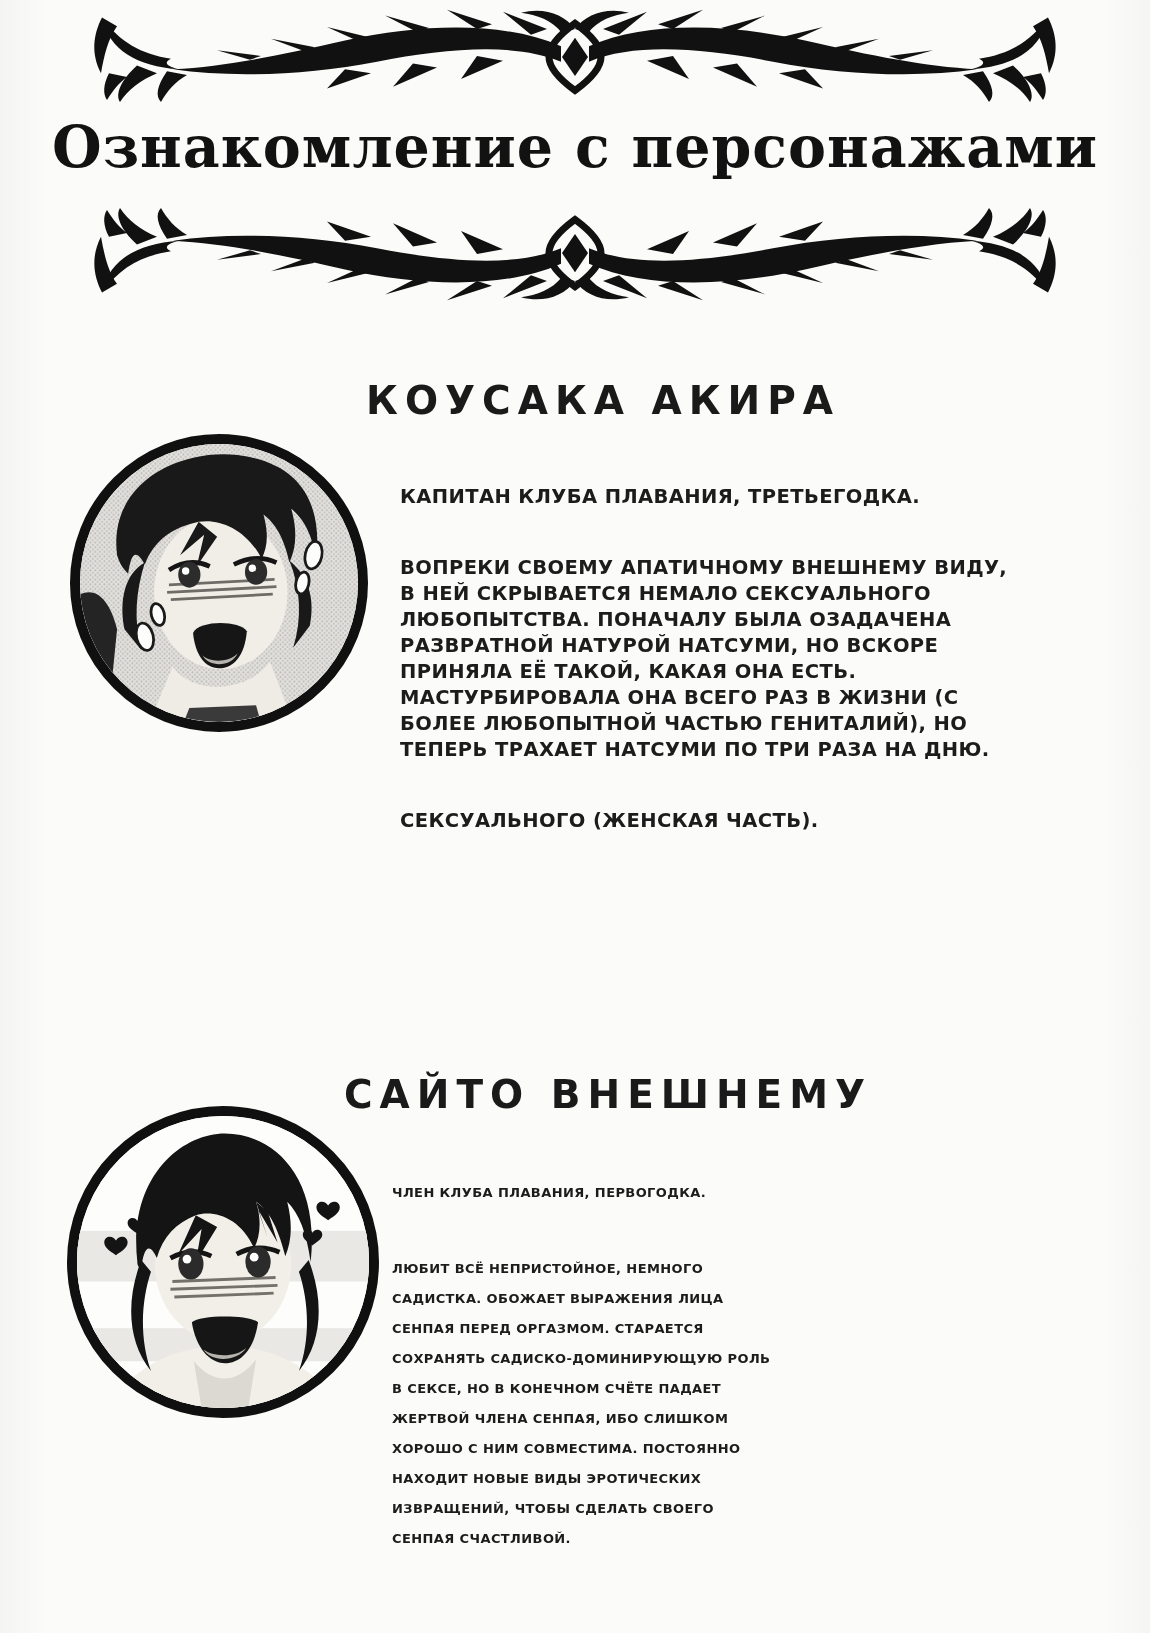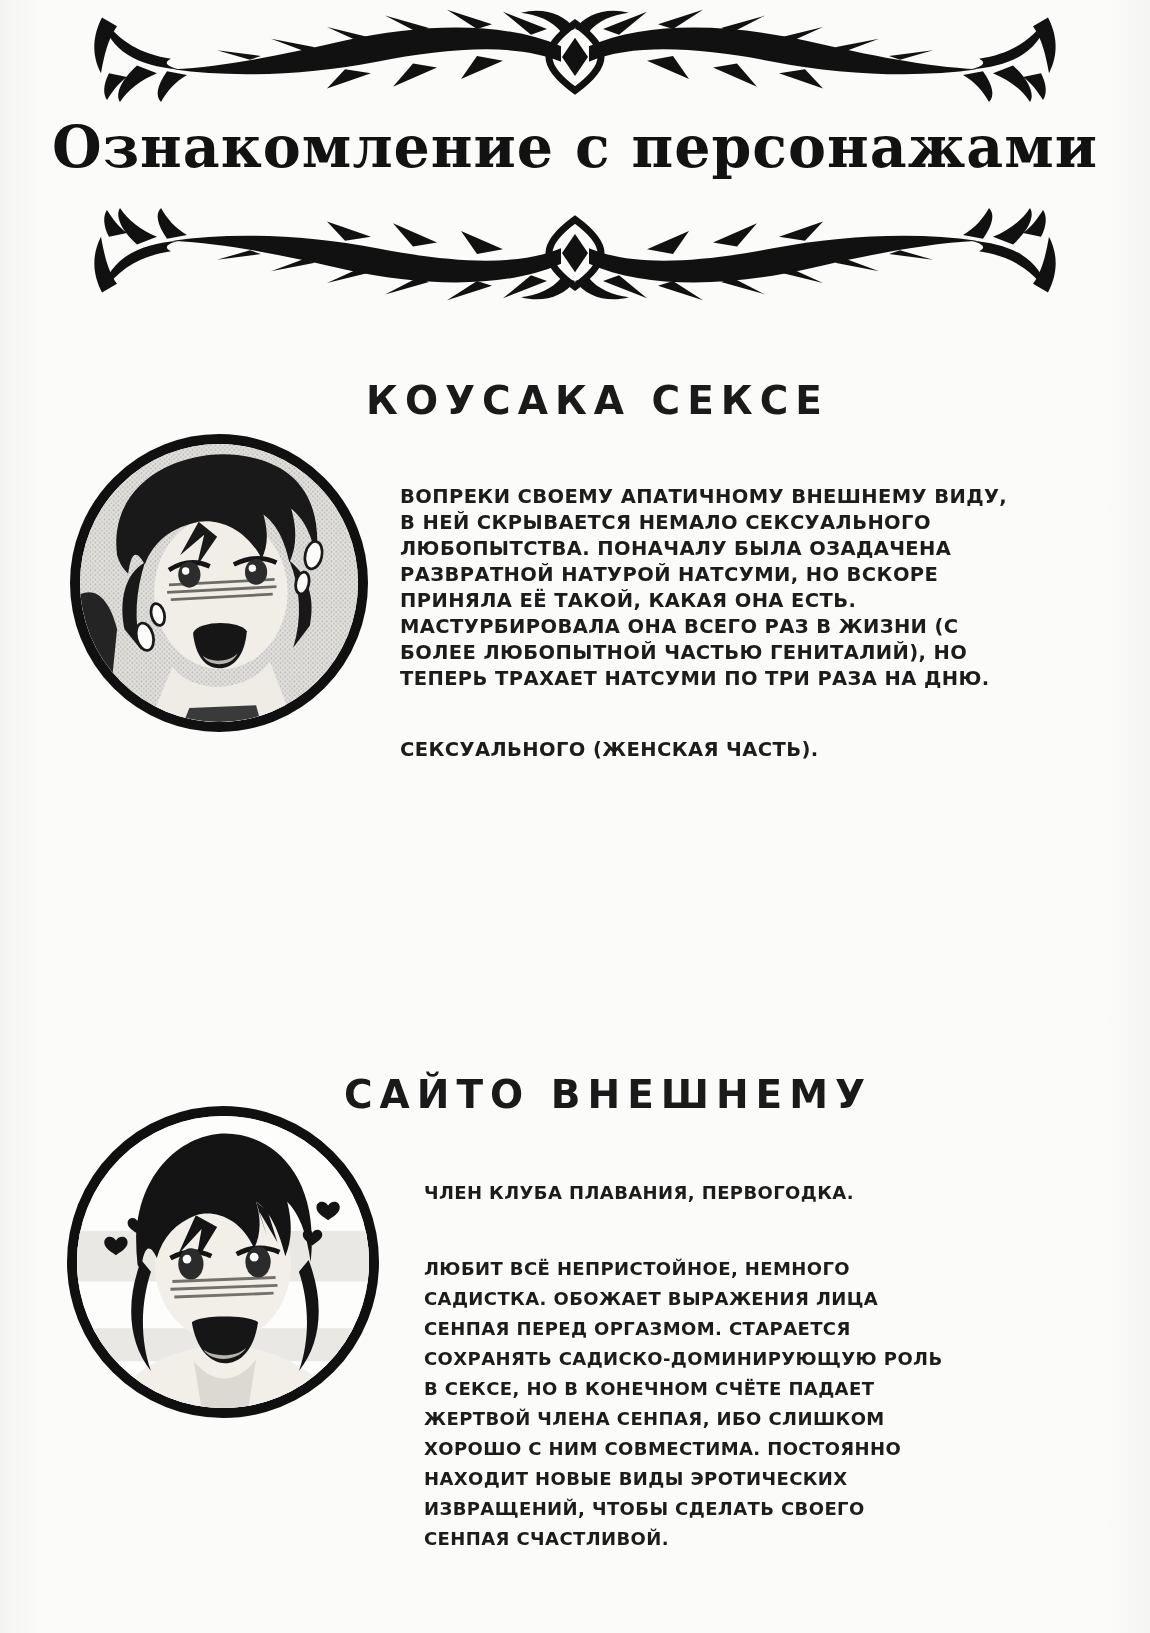--- a/index.html
+++ b/index.html
@@ -39,21 +39,21 @@
   .portrait.natsumi{left:67px;top:1106px;width:312px;height:312px;}
   .portrait svg{width:100%;height:100%;display:block;}
   .char-text{
     position:absolute;width:668px;
     font-weight:bold;color:#1c1c1c;
     white-space:pre-line;
     letter-spacing:0.4px;
   }
   .char-text p{margin:0 0 26px 0;}
   .text-akira{left:400px;top:458px;font-size:19.5px;line-height:26px;}
-  .text-natsumi{left:424px;top:1148px;font-size:18px;line-height:30px;}
+  .text-natsumi{left:392px;top:1148px;font-size:13px;line-height:30px;}
   .text-akira p{margin-bottom:19px;}
   .text-natsumi p{margin-bottom:16px;}
 </style>
 </head>
 <body>
 
 <div class="page">
 
   <div class="ornament top">
     <svg viewBox="0 0 1000 100" preserveAspectRatio="none" aria-hidden="true">
@@ -115,21 +115,21 @@
         </g>
         <use href="#branchL2" transform="translate(1000,0) scale(-1,1)"></use>
         <path d="M500,24 C489,8 468,1 446,7 C462,9 477,15 487,28 Z"></path>
         <path d="M500,24 C511,8 532,1 554,7 C538,9 523,15 513,28 Z"></path>
         <path d="M500,18 C517,31 526,42 526,53 C526,64 517,75 500,88 C483,75 474,64 474,53 C474,42 483,31 500,18 Z" fill="none" stroke="#111" stroke-width="7"></path>
         <path d="M500,33 L513,53 L500,73 L487,53 Z"></path>
       </g>
     </svg>
   </div>
 
-  <div class="char-name akira">КОУСАКА СЕКСЕ</div>
+  <div class="char-name akira">КОУСАКА АКИРА</div>
 
   <div class="portrait akira">
     <svg viewBox="0 0 300 300" aria-hidden="true">
       <defs>
         <pattern id="halftone" width="5" height="5" patternUnits="userSpaceOnUse">
           <rect width="5" height="5" fill="#e3e1de"></rect>
           <circle cx="1.4" cy="1.4" r="1.05" fill="#b9b7b3"></circle>
           <circle cx="3.9" cy="3.9" r="1.05" fill="#c4c2be"></circle>
         </pattern>
       </defs>
@@ -169,20 +169,21 @@
       <g fill="#fdfdfc" stroke="#1a1a1a" stroke-width="3">
         <ellipse cx="70" cy="208" rx="9" ry="15" transform="rotate(-14 70 208)"></ellipse>
         <ellipse cx="84" cy="184" rx="7" ry="12" transform="rotate(-14 84 184)"></ellipse>
         <ellipse cx="252" cy="120" rx="9" ry="15" transform="rotate(12 252 120)"></ellipse>
         <ellipse cx="240" cy="150" rx="7" ry="12" transform="rotate(12 240 150)"></ellipse>
       </g>
     </svg>
   </div>
 
   <div class="char-text text-akira">
+    <p>КАПИТАН КЛУБА ПЛАВАНИЯ, ТРЕТЬЕГОДКА.</p>
     <p>ВОПРЕКИ СВОЕМУ АПАТИЧНОМУ ВНЕШНЕМУ ВИДУ,
 В НЕЙ СКРЫВАЕТСЯ НЕМАЛО СЕКСУАЛЬНОГО
 ЛЮБОПЫТСТВА. ПОНАЧАЛУ БЫЛА ОЗАДАЧЕНА
 РАЗВРАТНОЙ НАТУРОЙ НАТСУМИ, НО ВСКОРЕ
 ПРИНЯЛА ЕЁ ТАКОЙ, КАКАЯ ОНА ЕСТЬ.
 МАСТУРБИРОВАЛА ОНА ВСЕГО РАЗ В ЖИЗНИ (С
 БОЛЕЕ ЛЮБОПЫТНОЙ ЧАСТЬЮ ГЕНИТАЛИЙ), НО
 ТЕПЕРЬ ТРАХАЕТ НАТСУМИ ПО ТРИ РАЗА НА ДНЮ.</p>
     <p>СЕКСУАЛЬНОГО (ЖЕНСКАЯ ЧАСТЬ).</p>
   </div>

